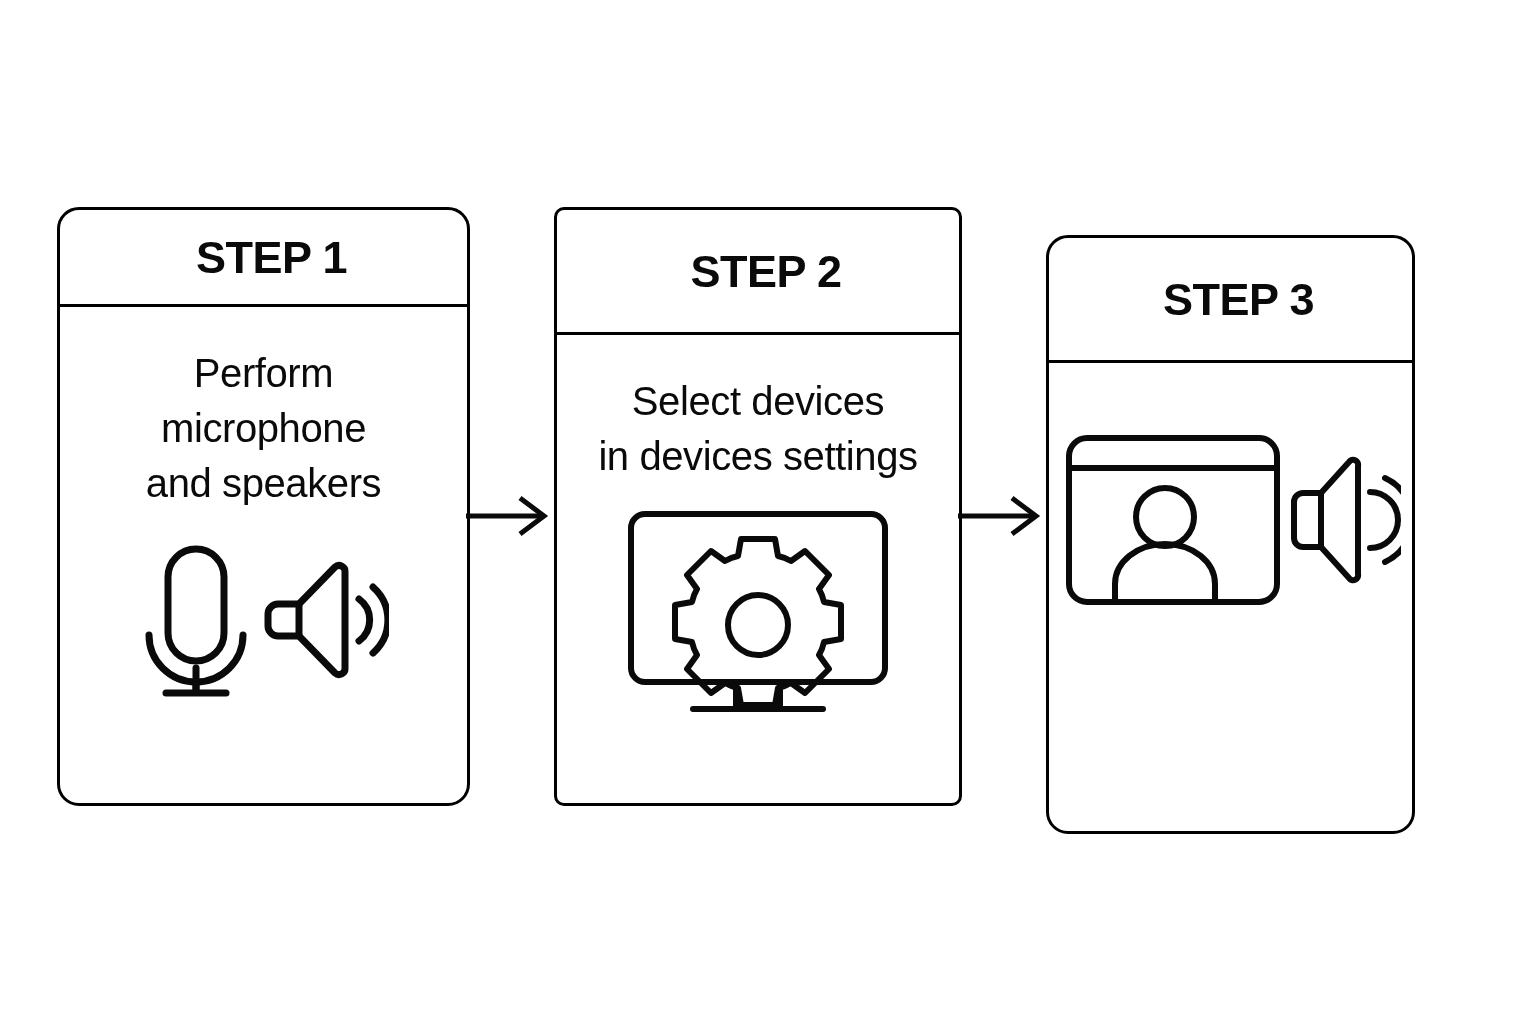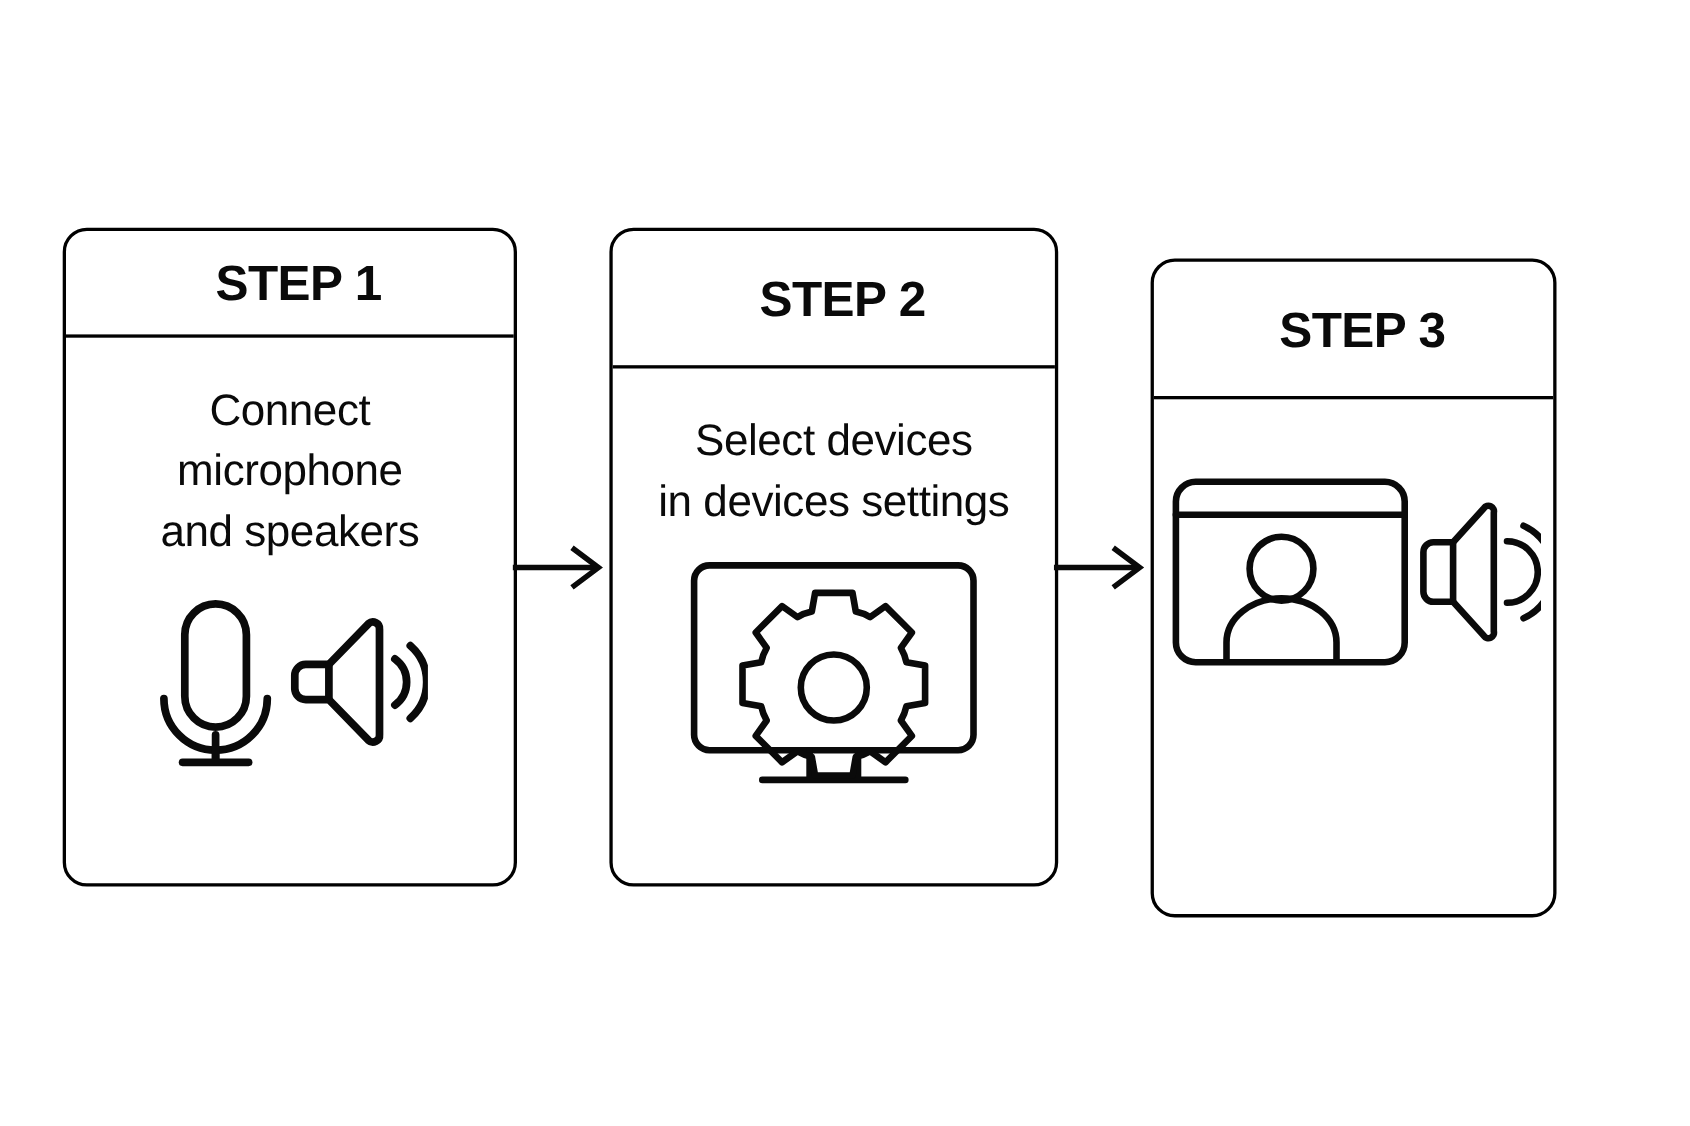--- a/index.html
+++ b/index.html
@@ -29,21 +29,21 @@
     height: 599px;
     box-sizing: border-box;
     border: 3px solid #000000;
     border-radius: 22px;
     background: #ffffff;
     display: flex;
     flex-direction: column;
     align-items: stretch;
   }
   #card-1 { left: 57px;   width: 413px; }
-  #card-2 { left: 554px;  width: 408px; }
+  #card-2 { left: 554px;  width: 408px; border-radius: 10px; }
   #card-3 { left: 1046px; width: 369px; margin-top: 28px; }
 
   .card-header {
     height: 125px;
     box-sizing: border-box;
     border-bottom: 3px solid #000000;
     display: flex;
     align-items: center;
     justify-content: center;
     padding-left: 16px;
@@ -93,21 +93,21 @@
 </head>
 <body>
 
 <div class="canvas">
 
   <div class="card" id="card-1">
     <div class="card-header">
       <div class="card-title">STEP 1</div>
     </div>
     <div class="card-body">
-      <div class="card-desc">Connect
+      <div class="card-desc">Perform
 microphone
 and speakers</div>
 
       <svg class="card-icon" width="250" height="170" viewBox="0 0 250 170" fill="none" stroke="#0a0a0a" stroke-width="7" stroke-linecap="round" stroke-linejoin="round">
 
         <g>
           <rect x="29" y="12" width="56" height="112" rx="28" ry="28"></rect>
           <path d="M10 98 a47 47 0 0 0 94 0"></path>
           <line x1="57" y1="145" x2="57" y2="154"></line>
           <line x1="57" y1="131" x2="57" y2="154"></line>

